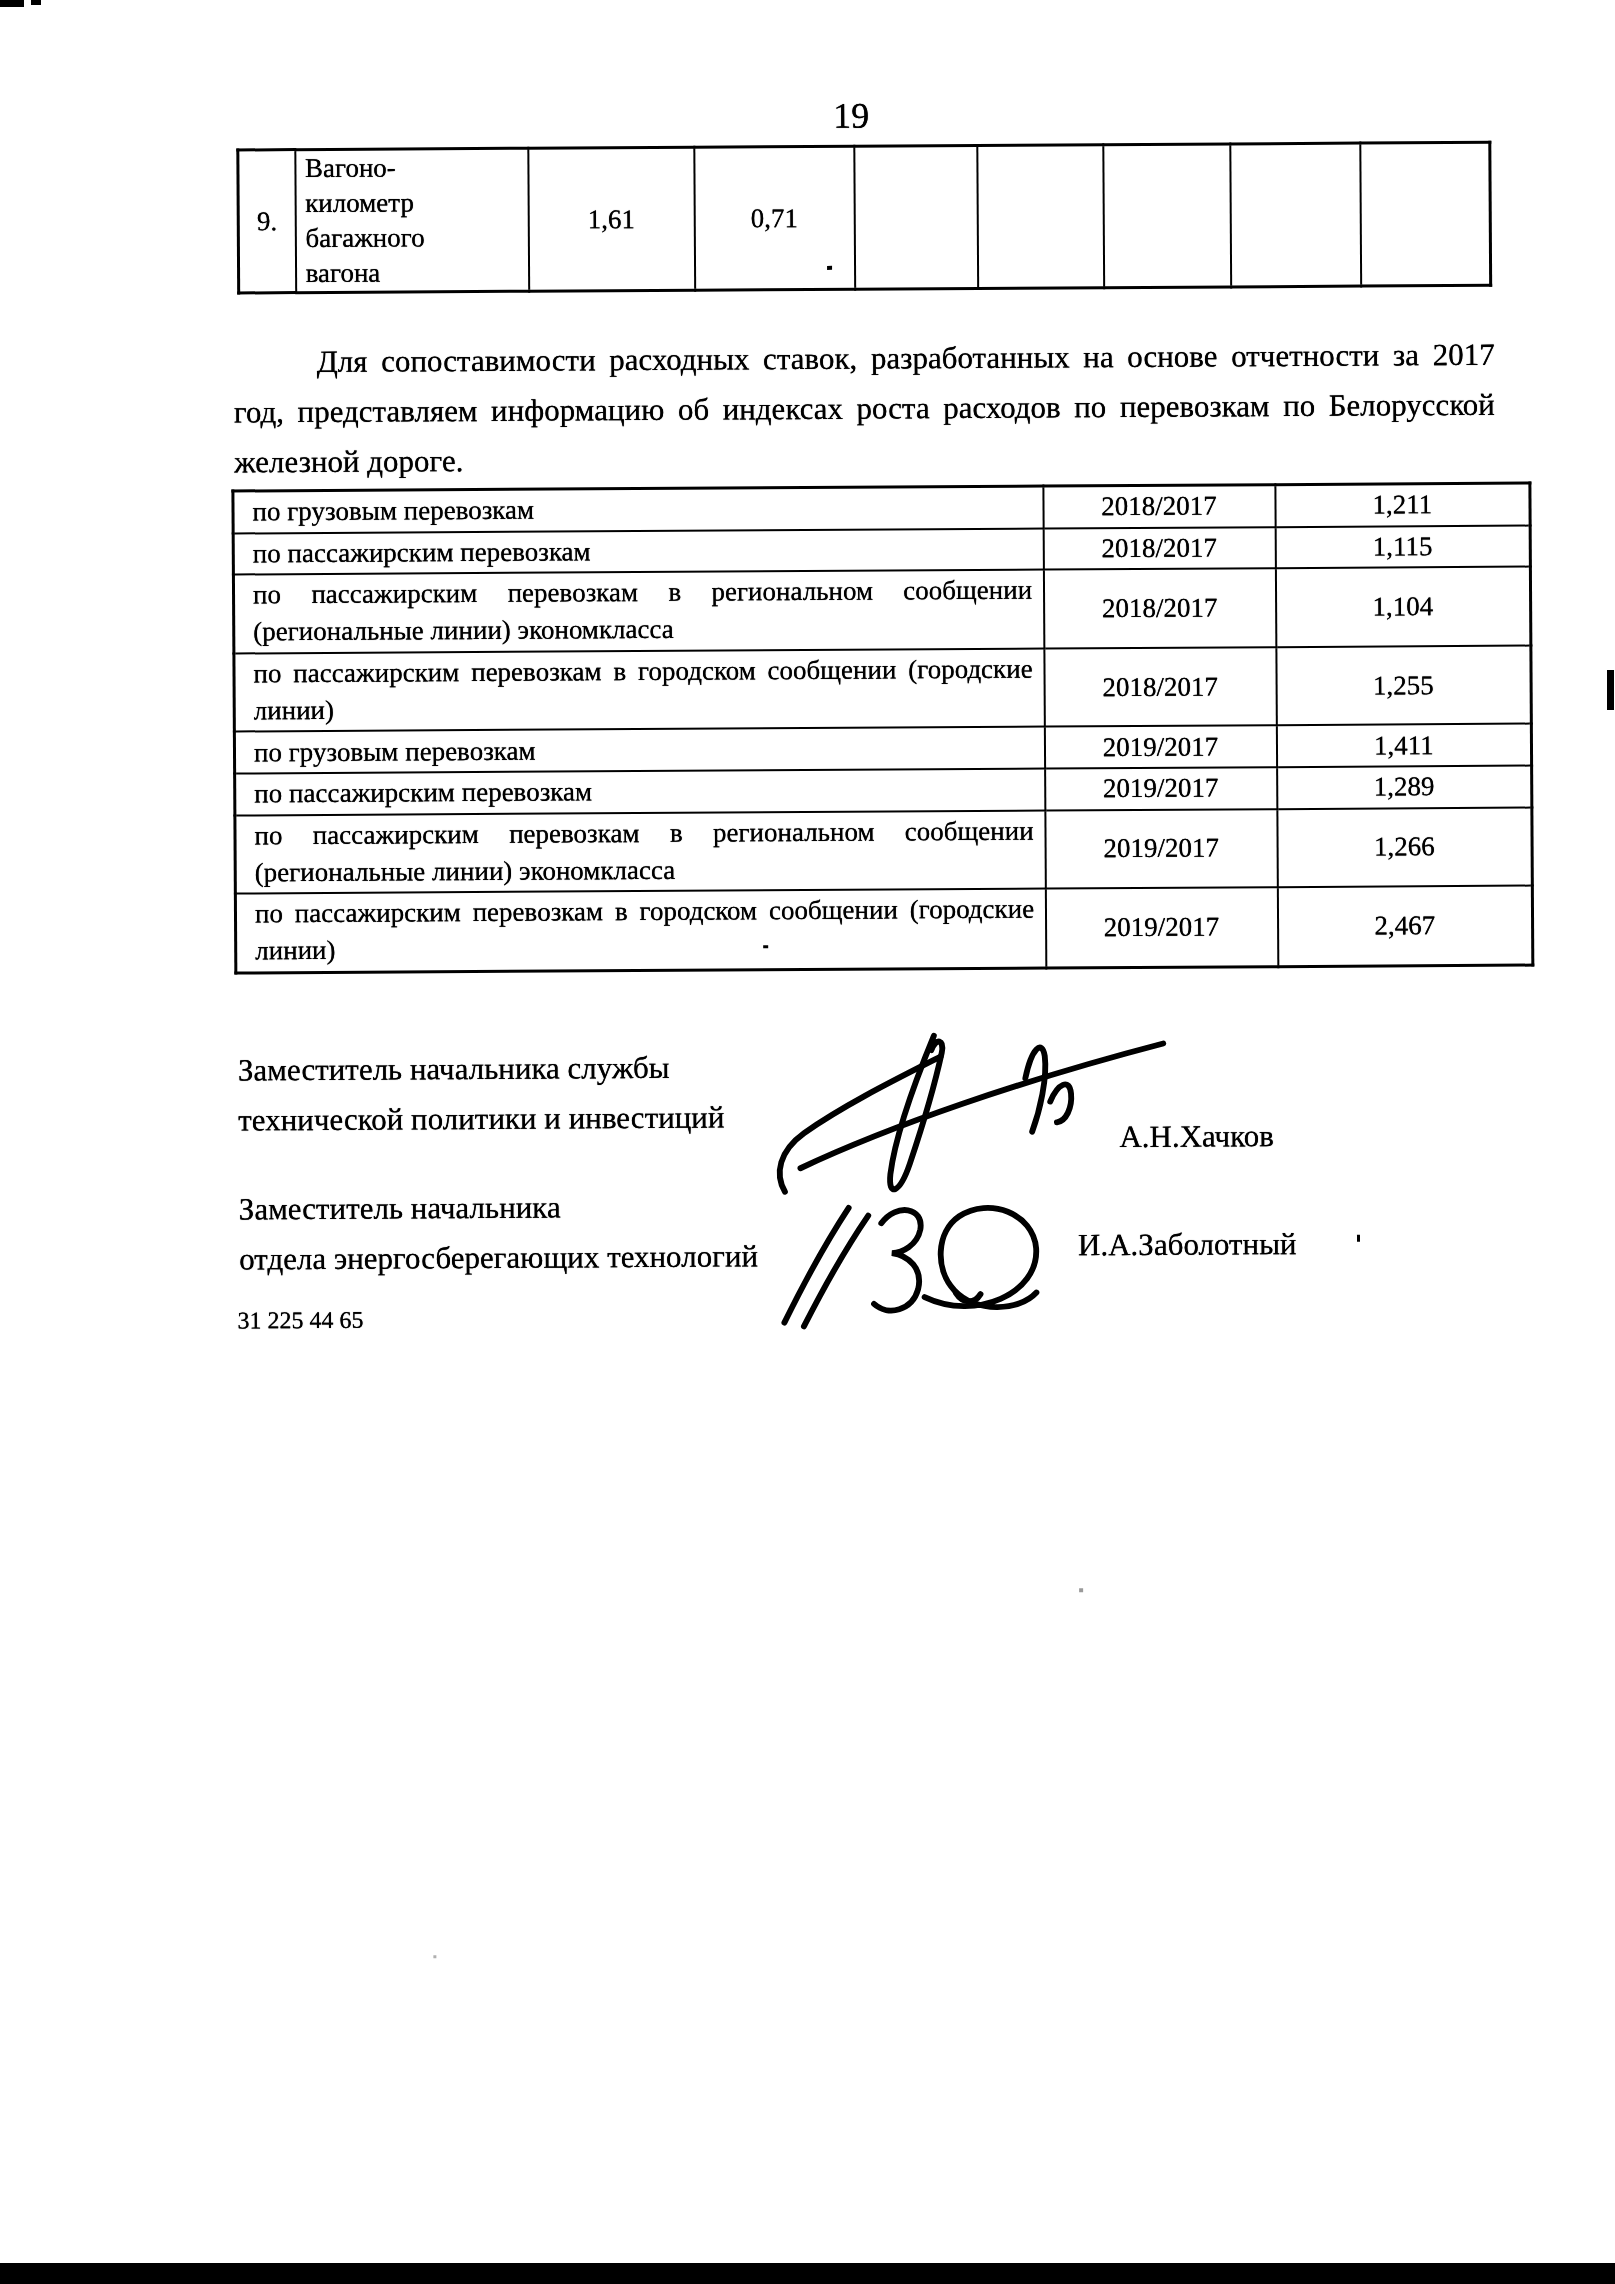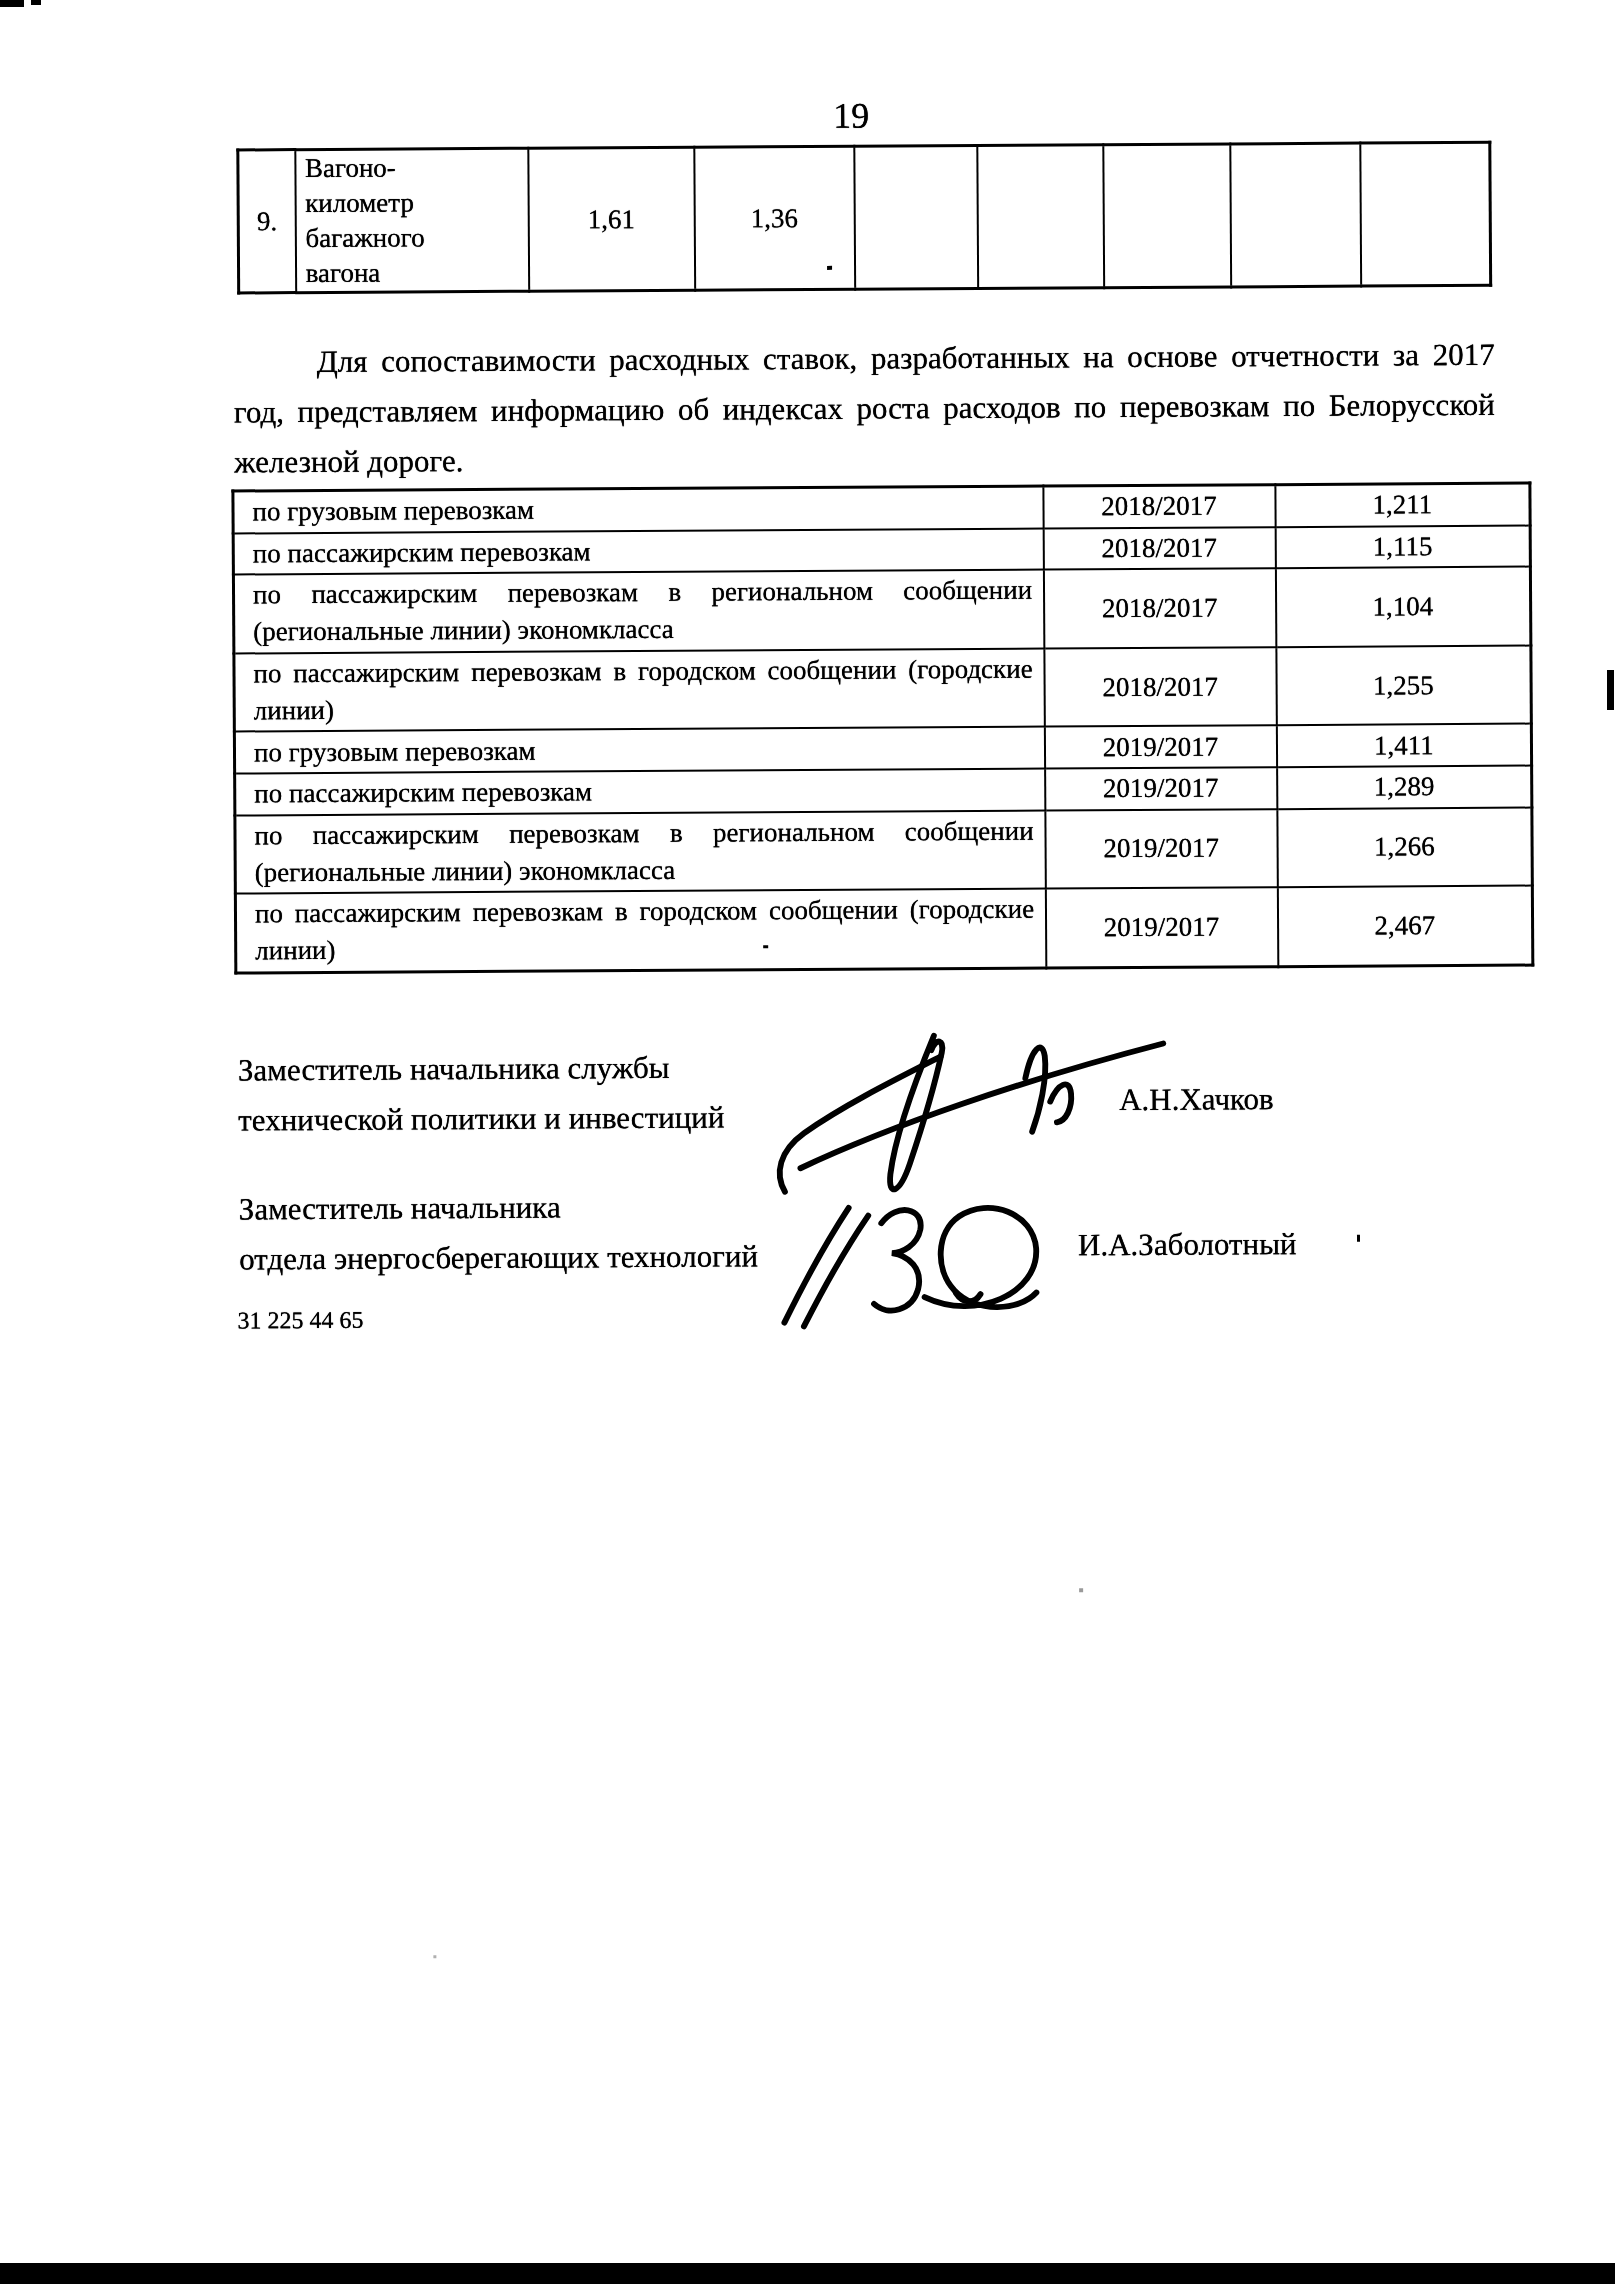--- a/index.html
+++ b/index.html
@@ -54,21 +54,21 @@
     padding: 1.3px 10.4px 1.3px 18px;
   }
   .index-table td.per, .index-table td.val { text-align: center; }
   .index-table tr.h-s { height: 40px; }
   .index-table tr.h-d { height: 78px; }
   
   .sig-title { position: absolute; font-size: 31px; line-height: 50px; white-space: pre-line; }
   .sig-title.t1 { left: 235px; top: 1042px; }
   .sig-title.t2 { left: 235px; top: 1181px; }
   .sig-name { position: absolute; font-size: 31px; }
-  .sig-name.n1 { left: 1116px; top: 1084px; text-align: center; }
+  .sig-name.n1 { left: 1116px; top: 1121px; text-align: center; }
   .sig-name.n2 { left: 1074px; top: 1229px; }
   .sig-svg { position: absolute; }
   .sig-svg.s1 { left: 763px; top: 1017px; }
   .sig-svg.s2 { left: 756px; top: 1186px; }
   .phone { position: absolute; left: 233px; top: 1304px; font-size: 24px; }
   
   .artifact { position: absolute; background: #000; }
   .a-tl1 { left: 0; top: 0; width: 23.5px; height: 6.5px; }
   .a-tl2 { left: 31px; top: 0; width: 10.4px; height: 4.6px; }
   .a-right { left: 1607px; top: 670px; width: 6.5px; height: 40px; }
@@ -99,21 +99,21 @@
         <col style="width:130px">
     </colgroup>
     <tbody>
         <tr>
       <td class="num">9.</td>
       <td class="label">Вагоно-
 километр
 багажного
 вагона</td>
       <td class="val">1,61</td>
-      <td class="val">1,36</td>
+      <td class="val">0,71</td>
       <td></td>
       <td></td>
       <td></td>
       <td></td>
       <td></td>
     </tr>
   </tbody>
     </table>
 
   <div class="intro">Для сопоставимости расходных ставок, разработанных на основе отчетности за 2017 год, представляем информацию об индексах роста расходов по перевозкам по Белорусской железной дороге.</div>

